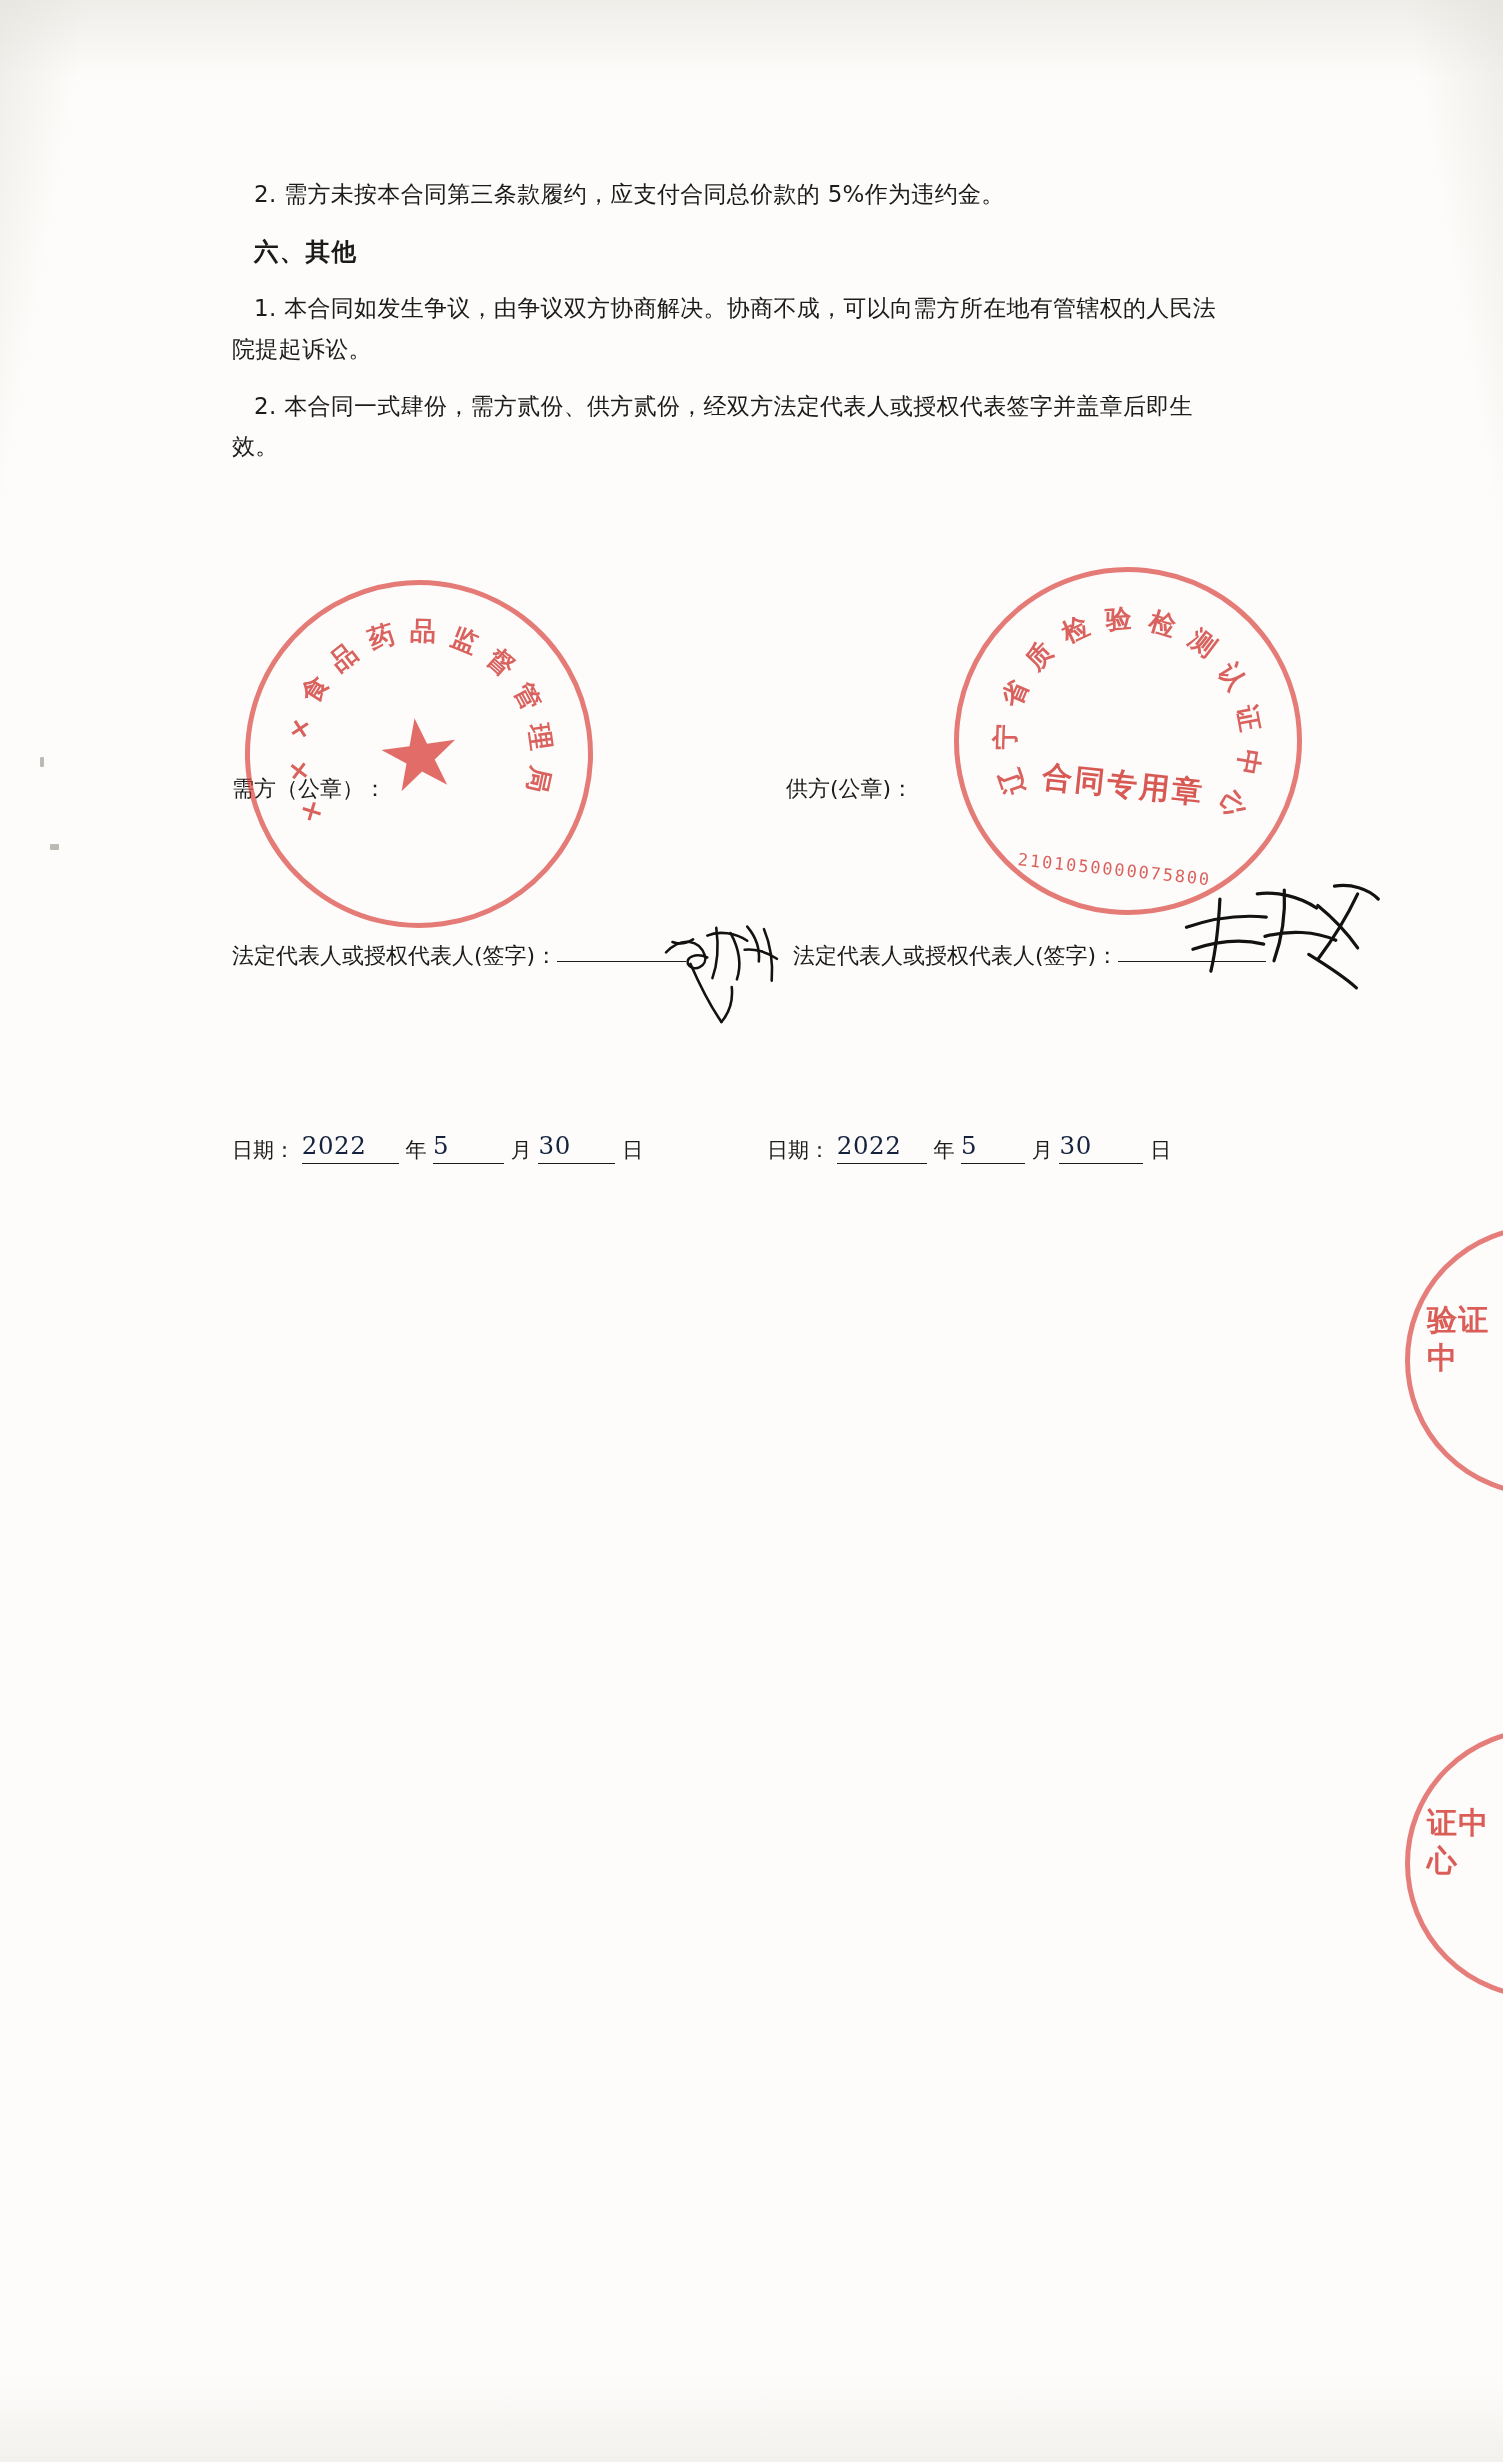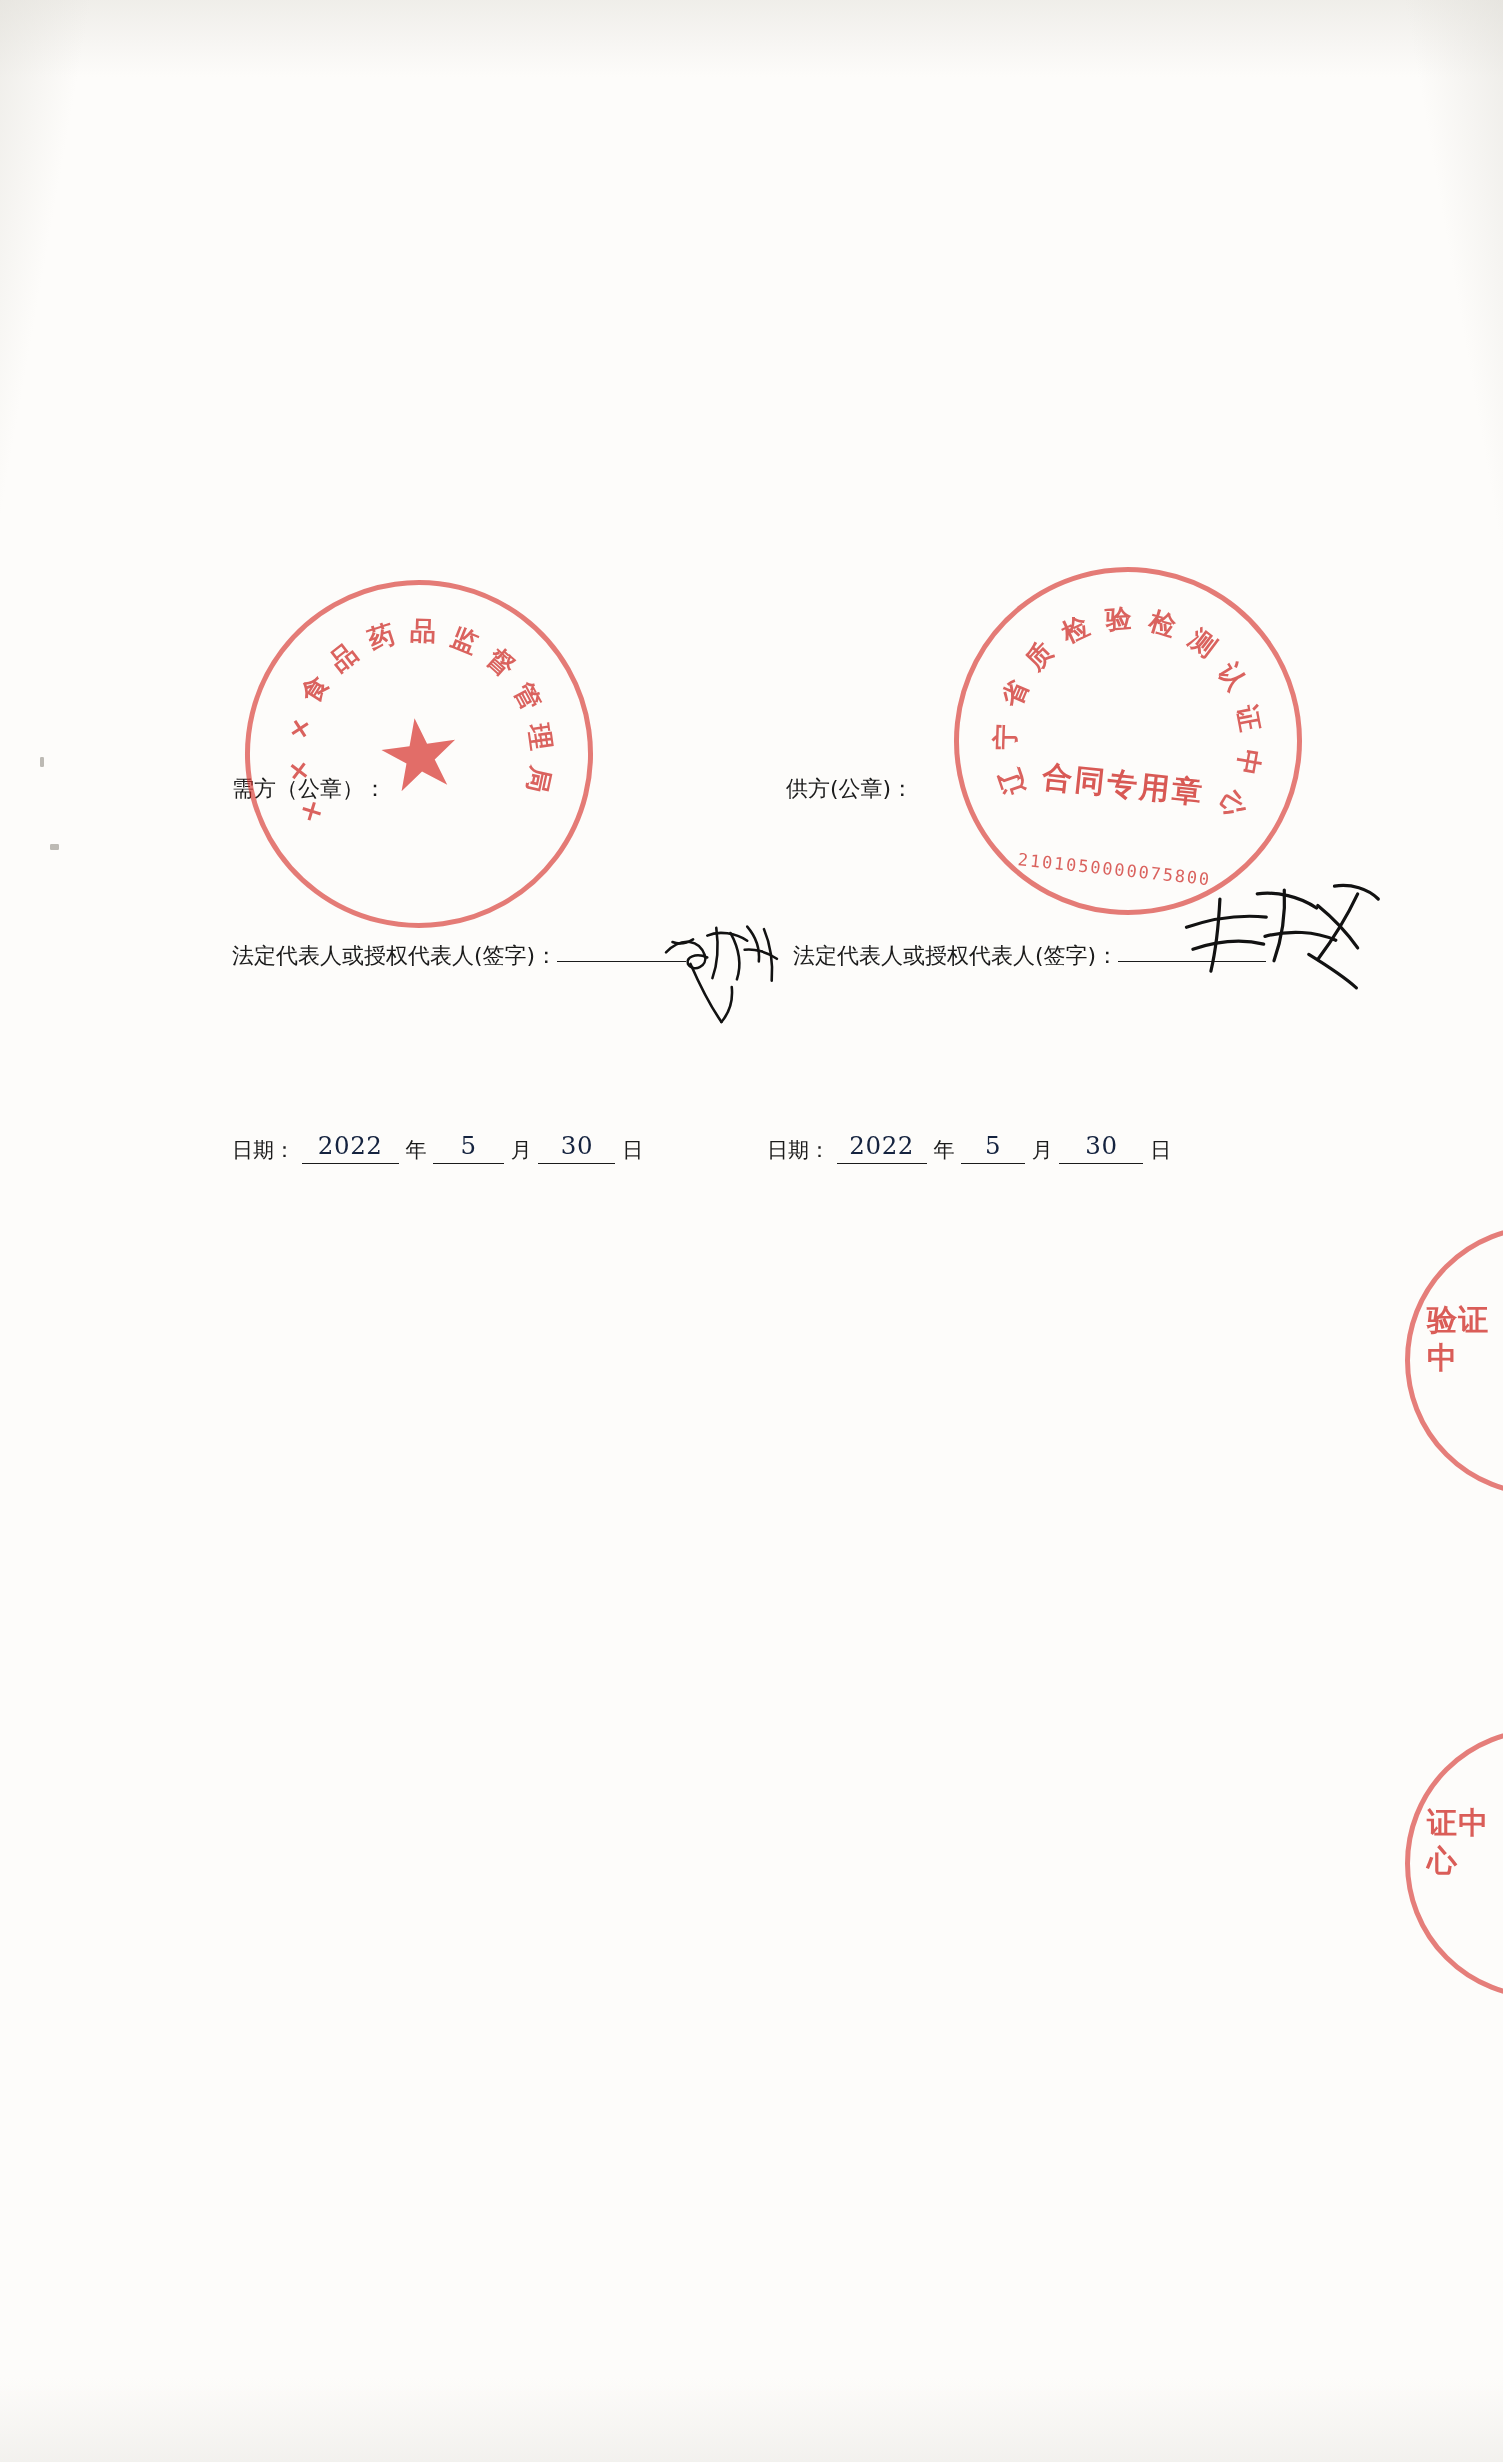--- a/index.html
+++ b/index.html
@@ -105,21 +105,20 @@
   #date-right { left: 535px; }
   .hw {
     font-family: "DejaVu Serif", "Liberation Serif", serif;
     font-size: 24.5px;
     color: #15233f;
     letter-spacing: 0.6px;
   }
   .blank {
     display: inline-block;
     border-bottom: 1.3px solid #1b1b1b;
-    text-align: center;
     position: relative;
   }
   .blank .hw {
     position: relative;
     top: -2.6px;
   }
   
   .seal {
     position: absolute;
     border-radius: 50%;
@@ -246,20 +245,26 @@
   }
 </style>
 </head>
 <body>
 
 <div id="page">
 
   <div class="speck" style="left:40px; top:757px; width:3.9px; height:10.3px;"></div>
   <div class="speck" style="left:50px; top:844px; width:9px; height:6.4px;"></div>
 
+  <div class="doc-body">
+    <p class="para indent">2. 需方未按本合同第三条款履约，应支付合同总价款的 5%作为违约金。</p>
+    <p class="heading">六、其他</p>
+    <p class="para indent">1. 本合同如发生争议，由争议双方协商解决。协商不成，可以向需方所在地有管辖权的人民法院提起诉讼。</p>
+    <p class="para indent">2. 本合同一式肆份，需方贰份、供方贰份，经双方法定代表人或授权代表签字并盖章后即生效。</p>
+  </div>
 
   <div class="sig-row" id="seal-line">
     <span class="left">需方（公章）：</span>
     <span class="right">供方(公章)：</span>
   </div>
 
   <div class="sig-row" id="rep-line">
     <span class="left">
       <span>法定代表人或授权代表人(签字)：</span><span class="rule" style="width:129px;"></span>
     </span>

